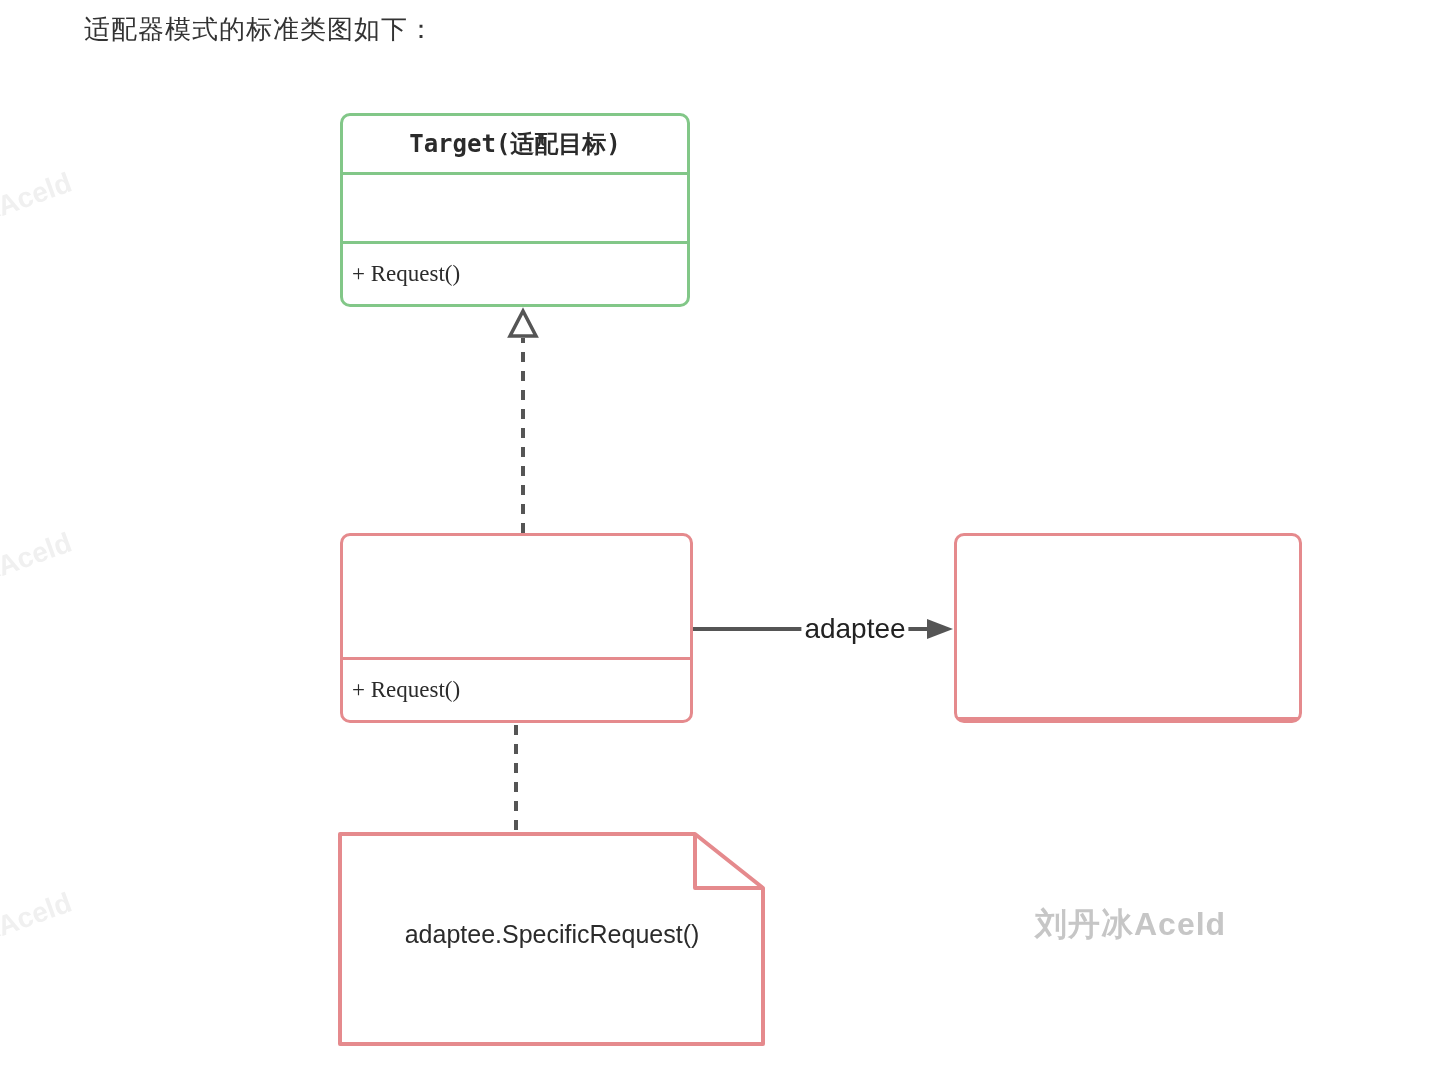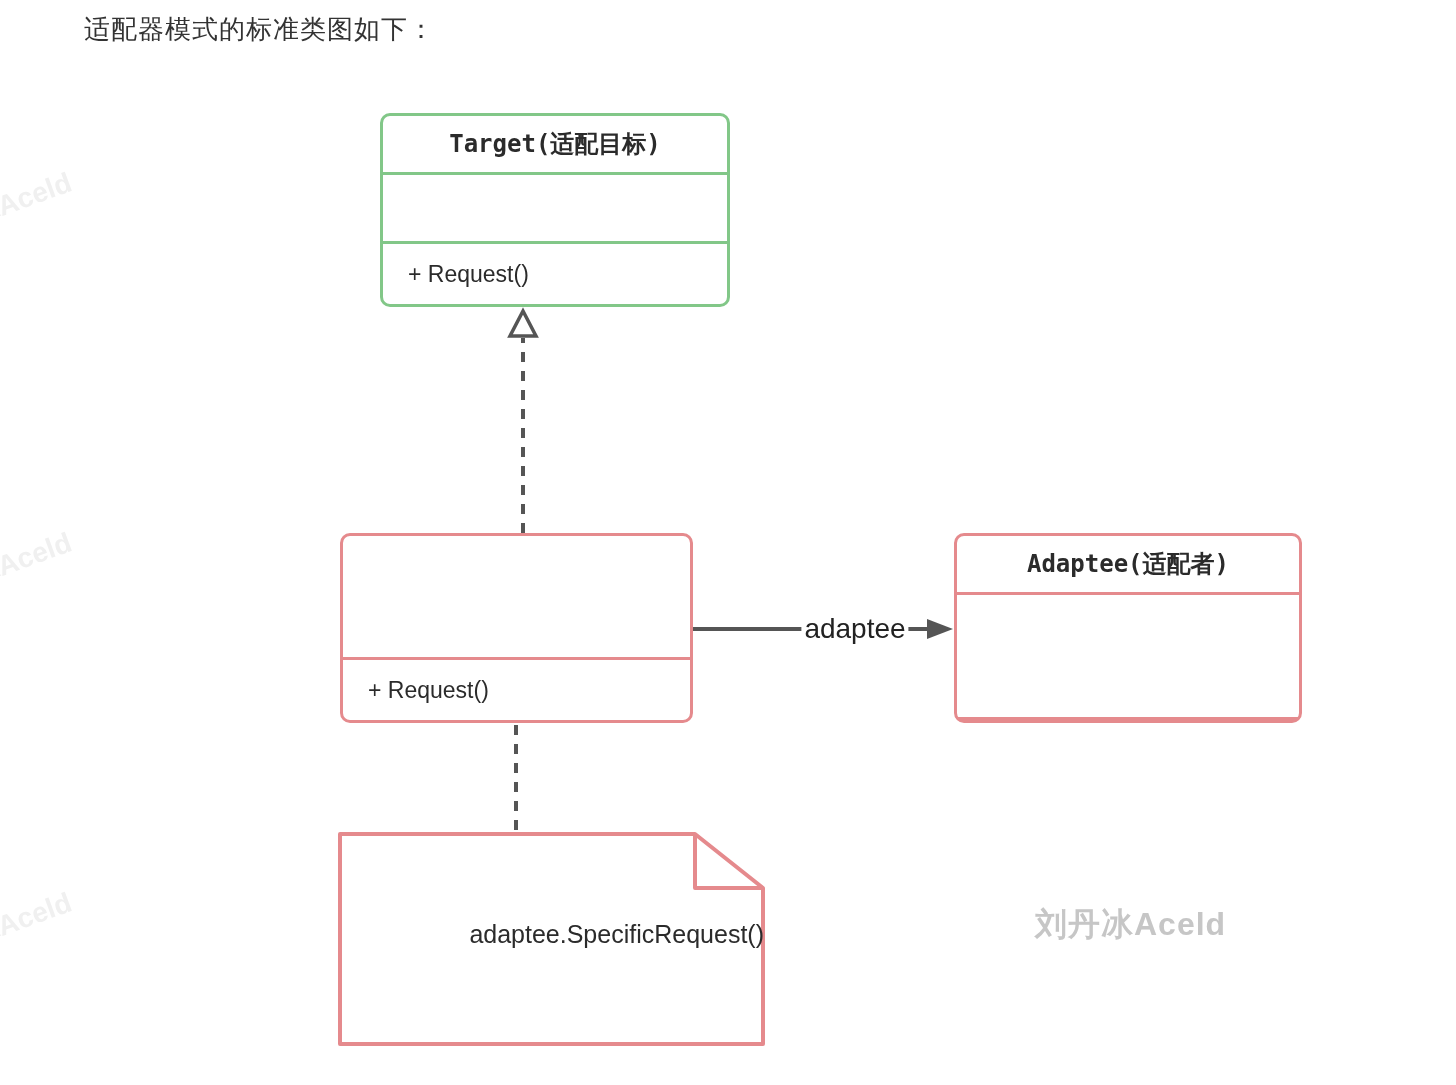--- a/index.html
+++ b/index.html
@@ -58,38 +58,38 @@
     color: var(--text, #2b2b2b);
     border-bottom: 3px solid; border-color: inherit;
   }
   .uml-attrs {
     flex: 1 1 auto;
     border-bottom: 3px solid; border-color: inherit;
   }
   .uml-methods {
     height: 60px; flex: none;
     display: flex; align-items: center;
-    padding-left: 25px;
-    font-family: Liberation Sans, sans-serif;
+    padding-left: 9px;
+    font-family: Liberation Serif, serif;
     font-size: 23px;
     color: var(--text, #2b2b2b);
     white-space: pre;
   }
 
   .assoc-label {
     position: absolute; left: 855px; top: 629px;
     transform: translate(-50%, -50%);
     background: #ffffff;
     padding: 0 3px;
     font-size: 28px; color: #222222;
   }
 
   .note-text {
     position: absolute; left: 340px; top: 920px; width: 424px;
-    text-align: right;
+    text-align: center;
     font-size: 25px; color: var(--text, #2b2b2b);
   }
 
   .author-wm {
     position: absolute; left: 1035px; top: 903px;
     font-size: 32px; font-weight: bold;
     color: var(--watermark, #c6c6c6);
     letter-spacing: 1px;
     user-select: none;
   }
@@ -120,33 +120,32 @@
     <g>
       <line class="rel-line rel-dashed" x1="516" y1="725" x2="516" y2="832"></line>
     </g>
 
     <g>
       <path class="note-shape" d="M340,834 L695,834 L763,888 L763,1044 L340,1044 Z"></path>
       <path class="note-fold" d="M695,834 L695,888 L763,888"></path>
     </g>
   </svg>
 
-  <div class="uml-class green" style="left:340px; top:113px; width:350px; height:194px;margin-left:40px;">
+  <div class="uml-class green" style="left:340px; top:113px; width:350px; height:194px;">
     <div class="uml-name">Target(适配目标)</div>
     <div class="uml-attrs"></div>
     <div class="uml-methods">+ Request()</div>
   </div>
 
   <div class="uml-class pink" style="left:340px; top:533px; width:353px; height:190px;">
     <div class="uml-attrs"></div>
     <div class="uml-methods">+ Request()</div>
   </div>
 
   <div class="uml-class pink" style="left:954px; top:533px; width:348px; height:190px;">
-    <div class="uml-name">Adaptee(适配者)</div>
     <div class="uml-attrs"></div>
   </div>
 
   <div class="assoc-label">adaptee</div>
 
   <div class="note-text">adaptee.SpecificRequest()</div>
 
   <div class="author-wm">刘丹冰Aceld</div>
 
 </div>

